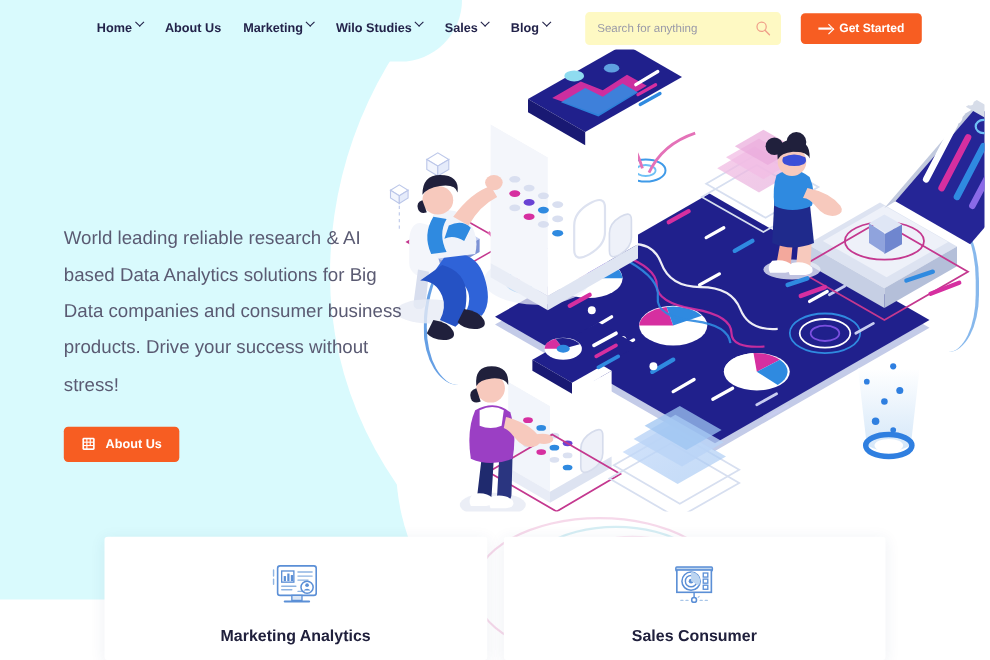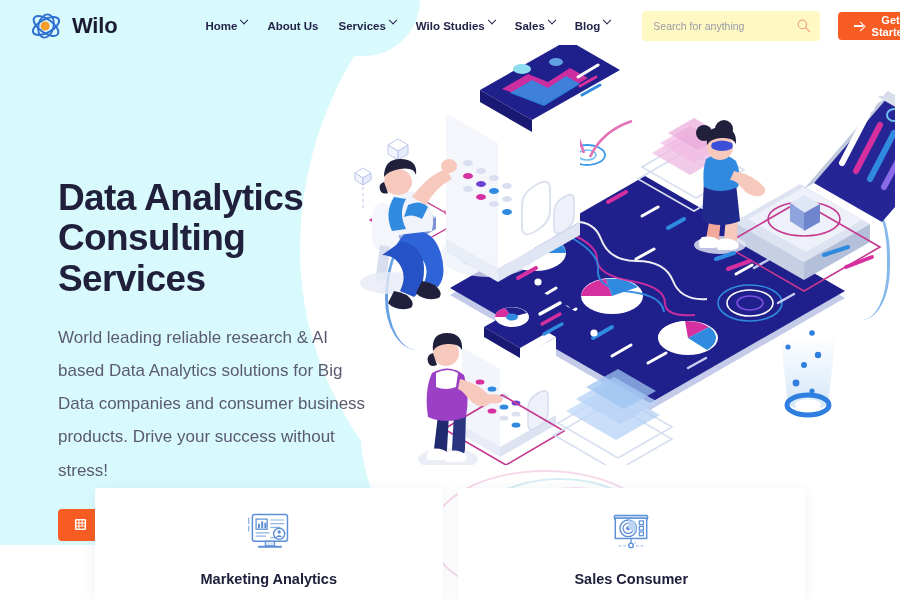--- a/index.html
+++ b/index.html
@@ -229,40 +229,31 @@
   <div class="bg-cyan-topcorner"></div>
   <div class="bg-bottom-white"></div>
   <div class="bg-bottom-cyanwedge"></div>
   <div class="bg-curve-blue"></div>
   <div class="bg-curve-blue2"></div>
   <div class="bg-pinkswirl"></div>
   <div class="bg-pinkswirl2"></div>
   <div class="bg-pinkswirl3"></div>
 
   <header>
-    <div class="logo">
-      <svg class="logo-mark" viewBox="0 0 40 38">
-        <ellipse cx="20" cy="19" rx="17" ry="8" fill="none" stroke="#2f6fd0" stroke-width="2.4" transform="rotate(-28 20 19)"></ellipse>
-        <ellipse cx="20" cy="19" rx="17" ry="8" fill="none" stroke="#2f6fd0" stroke-width="2.4" transform="rotate(35 20 19)"></ellipse>
-        <ellipse cx="20" cy="19" rx="9" ry="14" fill="none" stroke="#2f6fd0" stroke-width="2.2" transform="rotate(14 20 19)"></ellipse>
-        <circle cx="19" cy="19" r="5.4" fill="#f79b2a"></circle>
-      </svg>
-      <span class="logo-text">Wilo</span>
-    </div>
 
     <nav>
       <div class="nav-item">
         <span>Home</span>
         <i class="chev"></i>
       </div>
       <div class="nav-item">
         <span>About Us</span>
       </div>
       <div class="nav-item">
-        <span>Services</span>
+        <span>Marketing</span>
         <i class="chev"></i>
       </div>
       <div class="nav-item">
         <span>Wilo Studies</span>
         <i class="chev"></i>
       </div>
       <div class="nav-item">
         <span>Sales</span>
         <i class="chev"></i>
       </div>
@@ -600,24 +591,20 @@
       <circle cx="22" cy="58" r="3.4" fill="#2f7fe0"></circle>
       <circle cx="38" cy="66" r="2.6" fill="#2f7fe0"></circle>
       <circle cx="30" cy="40" r="3" fill="#2f7fe0"></circle>
       <circle cx="44" cy="30" r="3.2" fill="#2f7fe0"></circle>
       <circle cx="14" cy="22" r="2.6" fill="#2f7fe0"></circle>
       <circle cx="38" cy="8" r="2.8" fill="#2f7fe0"></circle>
     </g>
   </svg>
 
   <section class="hero">
-    <h1>
-      <span>Data Analytics</span><br>
-      <span>Consulting Services</span>
-    </h1>
     <p>World leading reliable research &amp; AI based Data Analytics solutions for Big Data companies and consumer business products. Drive your success without stress!</p>
     <button class="btn-about">
       <svg width="13" height="13" viewBox="0 0 14 14">
         <rect x="1" y="1" width="12" height="12" rx="1.4" fill="#fff"></rect>
         <g fill="#f75d22">
           <rect x="2.6" y="2.6" width="2.2" height="2.2"></rect>
           <rect x="5.9" y="2.6" width="2.2" height="2.2"></rect>
           <rect x="9.2" y="2.6" width="2.2" height="2.2"></rect>
           <rect x="2.6" y="5.9" width="2.2" height="2.2"></rect>
           <rect x="5.9" y="5.9" width="2.2" height="2.2"></rect>

